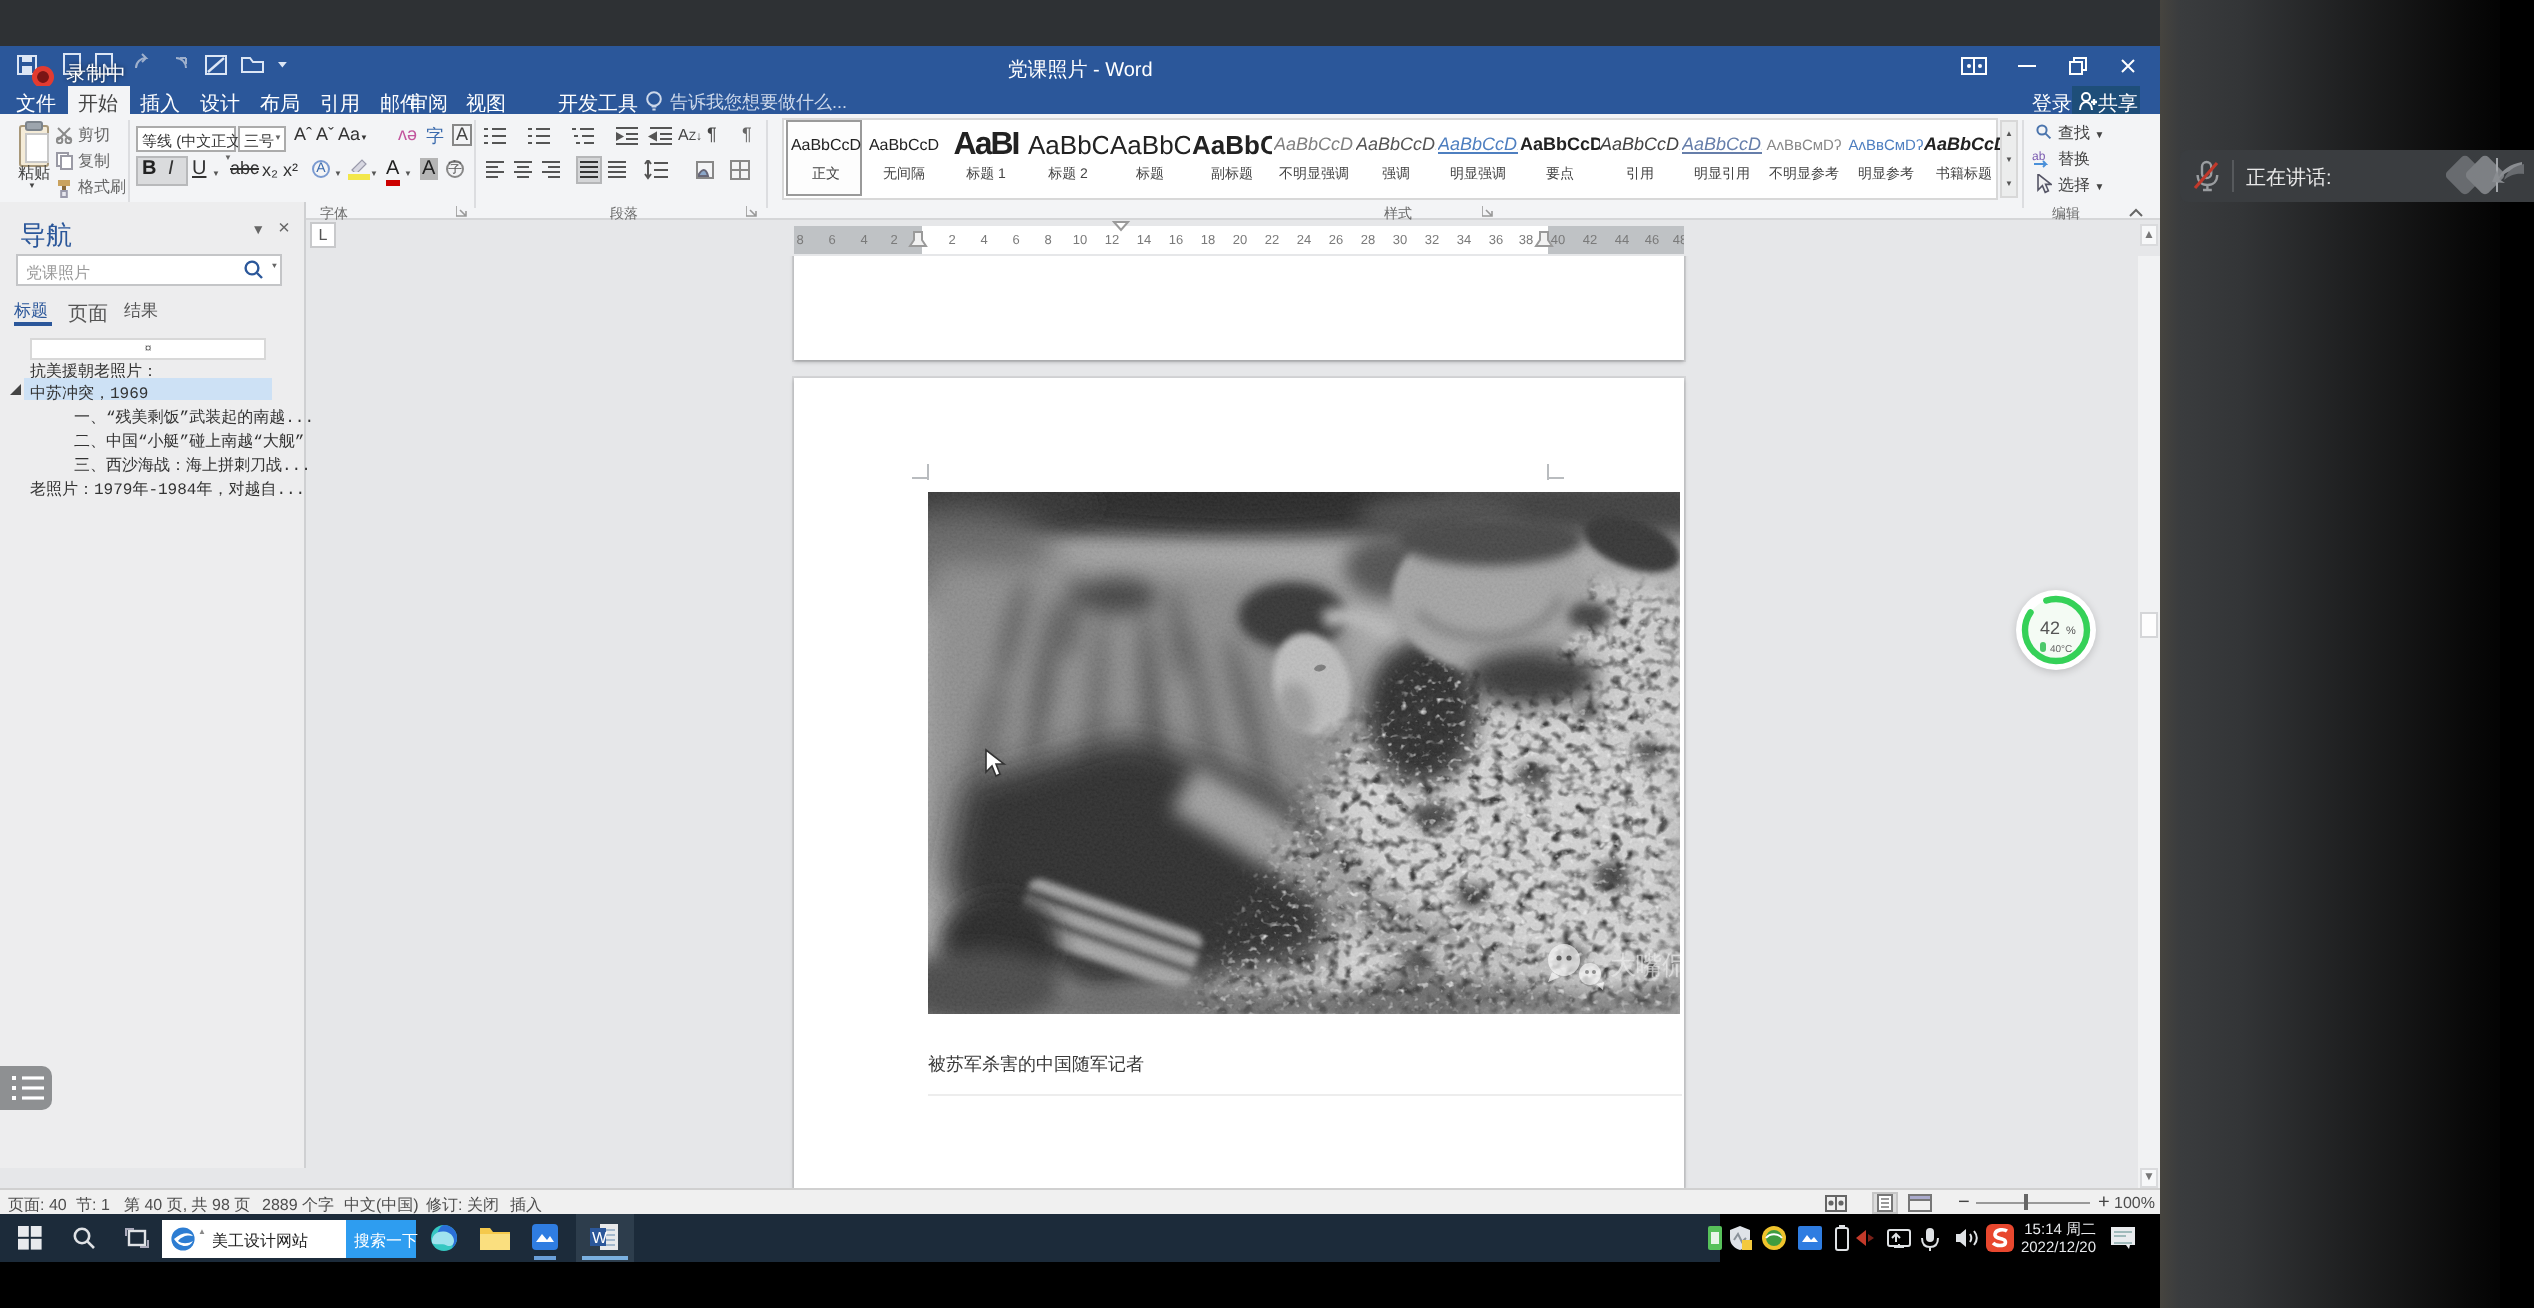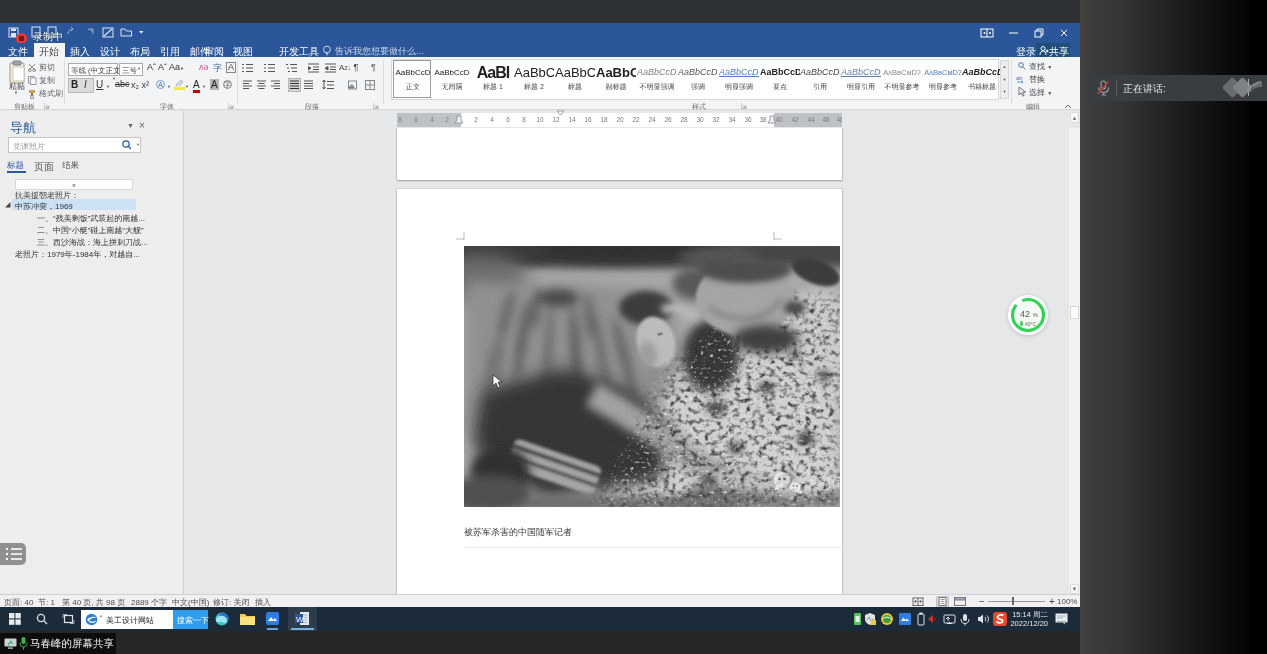--- a/index.html
+++ b/index.html
@@ -18,25 +18,25 @@
   .gsep { position:absolute; top:3px; height:44px; width:1px; background:#dcdde0; }
   .glabel { position:absolute; top:45px; font-size:7px; color:#6a6a6a; }
   .sty { position:absolute; top:6px; width:40px; height:34px; text-align:center; }
   .ss { display:block; height:19px; line-height:19px; font-size:9px; color:#222; white-space:nowrap; overflow:hidden; }
   .sit { font-style:italic; }
   .sl { display:block; font-size:7px; color:#444; white-space:nowrap; }
   .nvi { font-size:8px; color:#333; white-space:nowrap; }
   
   #rulerzone { left:0; top:110px; width:1080px; height:18px; background:#e6e7e9; }
   #docarea { left:0; top:128px; width:1080px; height:466px; background:#e6e7e9; overflow:hidden; }
-  #navpane { position:absolute; left:0; top:111px; width:184px; height:483px; background:#ededee; border-right:1px solid #cfd0d2; }
+  #navpane { position:absolute; left:0; top:101px; width:153px; height:483px; background:#ededee; border-right:1px solid #cfd0d2;font-family:Liberation Mono, monospace; }
   
   #statusbar { left:0; top:594px; width:1080px; height:13px; background:#f0f0f0; border-top:1px solid #d0d0d0; font-size:8px; color:#4e4e4e; }
   
-  #taskbar { left:0; top:607px; width:1080px; height:24px; background:#1c2b3a; }
+  #taskbar { left:0; top:607px; width:860px; height:24px; background:#1c2b3a; }
   
   #bottombar { left:0; top:631px; width:1080px; height:23px; background:#262626; }
   
   #rightpanel { left:1080px; top:0; width:170px; height:654px;
      background:linear-gradient(90deg,#46443f 0px,#3a3c3e 10px,#333537 40px,#202122 90px,#0a0a0a 150px,#000 180px); }
 </style>
 </head>
 <body>
 <div id="stage">
   <div class="abs" id="topstrip"></div>
@@ -52,20 +52,21 @@
         <path d="M60 11c0-3 2.5-5 5-5l-2-2m2 2l-2 2" stroke="#9fb0cc"></path>
         <path d="M80 6c3 0 5 2.5 5 5m0-5l0 3m0-3l-3 0" stroke="#9fb0cc" fill="none"></path>
         <rect x="95" y="5" width="10" height="9"></rect>
           <path d="M96 13l8-7" stroke-width="1.2"></path>
         <path d="M113 13v-7h4l1.5 2h5v5z"></path>
         <path d="M131 8l2.2 2.8L135.4 8z" fill="#dce6f5" stroke="none"></path>
       </g>
     </svg>
     <div class="abs" style="left:16px;top:10px;width:11px;height:11px;border-radius:50%;background:radial-gradient(circle,#7a1515 35%,#e23b30 40%,#e23b30 70%,rgba(226,59,48,.25) 78%)"></div>
     <div class="abs ttxt" style="left:33px;top:7px;text-shadow:0 0 2px rgba(0,0,0,.7)">录制中</div>
+    <div class="abs ttxt" style="left:0;top:5px;width:1080px;text-align:center">党课照片 - Word</div>
     <svg width="100" height="20" style="position:absolute;left:975px;top:0">
       <g stroke="#fff" fill="none">
         <rect x="6" y="6" width="12" height="8"></rect>
           <line x1="12" y1="6" x2="12" y2="14"></line>
           <circle cx="9.5" cy="10" r="1" fill="#fff" stroke="none"></circle>
           <circle cx="15" cy="10" r="1" fill="#fff" stroke="none"></circle>
         <line x1="34" y1="10" x2="43" y2="10"></line>
         <rect x="60" y="8" width="6" height="6"></rect>
           <path d="M62 8v-2h6v6h-2"></path>
         <path d="M86 7l6 6m0-6l-6 6"></path>
@@ -714,33 +715,20 @@
         <rect x="0" y="0" width="14" height="14" rx="3" fill="#e8472e"></rect>
         <path d="M10.5 3.5C9 2.5 5 2.5 4.5 5c-.4 2 2.5 2.2 4 2.7 1.8.6 1.6 2.8-.5 3-1.5.2-3.5-.2-4.5-1.2" stroke="#fff" stroke-width="1.8" fill="none"></path>
       </svg>
     <div class="abs" style="left:1010px;top:3px;width:38px;height:18px;font-size:7.5px;color:#e8eaed;text-align:right;line-height:9px">15:14 周二<br>2022/12/20</div>
     <svg width="13" height="12" style="position:absolute;left:1055px;top:6px">
         <rect x="0.5" y="0.5" width="12" height="9" fill="#e9ebee"></rect>
         <path d="M2 8.5h9M2 3h9M2 5h6" stroke="#8aa" stroke-width="0.8"></path>
         <path d="M8 9.5l1.5 2 .5-2z" fill="#e9ebee"></path>
       </svg>
   </div>
-  <div class="abs" id="bottombar">
-    <div class="abs" style="left:0;top:2px;width:116px;height:21px;background:#0d0d0d"></div>
-    <svg width="13" height="11" style="position:absolute;left:4px;top:7px">
-        <rect x="0.5" y="0.5" width="12" height="8" rx="1" fill="#cfd3d8"></rect>
-        <path d="M4 7l3-3.5L9 6" stroke="#3a6" fill="none" stroke-width="1.2"></path>
-        <rect x="4" y="9.5" width="5" height="1.2" fill="#cfd3d8"></rect>
-      </svg>
-    <svg width="9" height="13" style="position:absolute;left:19px;top:6px">
-        <rect x="2.5" y="0" width="4" height="7" rx="2" fill="#3cb54a"></rect>
-        <path d="M1 5.5c0 3 1.3 4.5 3.5 4.5S8 8.5 8 5.5M4.5 10v2.5" stroke="#3cb54a" fill="none"></path>
-      </svg>
-    <div class="abs" style="left:30px;top:6px;font-size:10.5px;color:#f2f2f2">马春峰的屏幕共享</div>
-  </div>
   <div class="abs" id="rightpanel">
 
     <div class="abs" style="left:10px;top:75px;width:177px;height:26px;background:#3a3d40;border-radius:4px 0 0 4px"></div>
     <svg width="14" height="16" style="position:absolute;left:16px;top:80px">
       <rect x="5" y="1" width="4.6" height="8" rx="2.3" fill="none" stroke="#9a9da0" stroke-width="1.2"></rect>
       <path d="M2.8 7.5c0 3.2 2 5 4.9 5s4.9-1.8 4.9-5M7.7 12.5V15M5.5 15h4.4" stroke="#9a9da0" fill="none" stroke-width="1.2"></path>
       <line x1="1.5" y1="14" x2="12.5" y2="1.5" stroke="#c0392b" stroke-width="1.6"></line>
     </svg>
     <div class="abs" style="left:36px;top:80px;width:1px;height:16px;background:#56595c"></div>
     <div class="abs" style="left:43px;top:82px;font-size:10px;color:#e8e8e8">正在讲话:</div>

